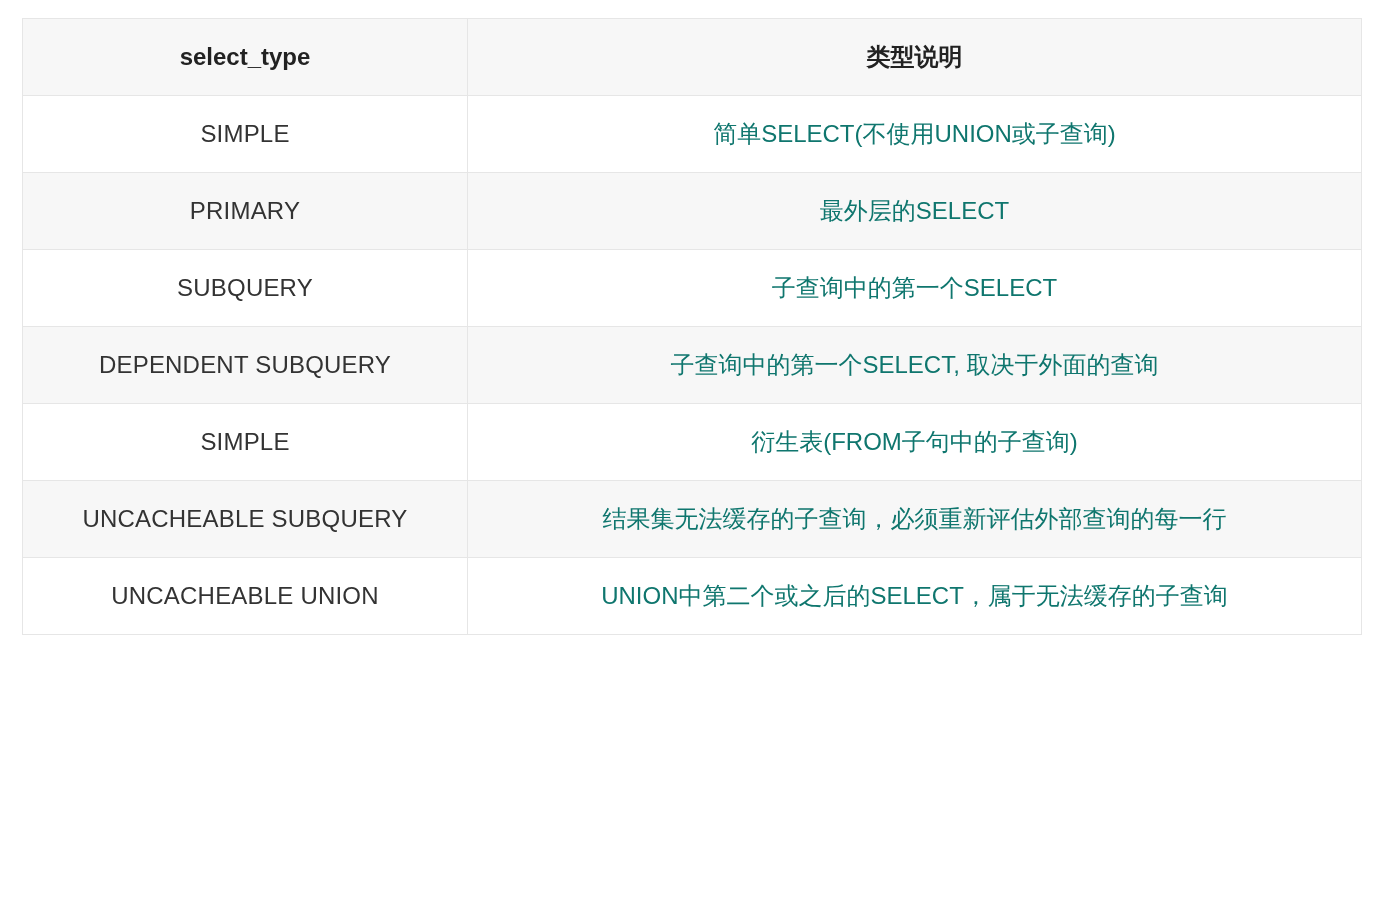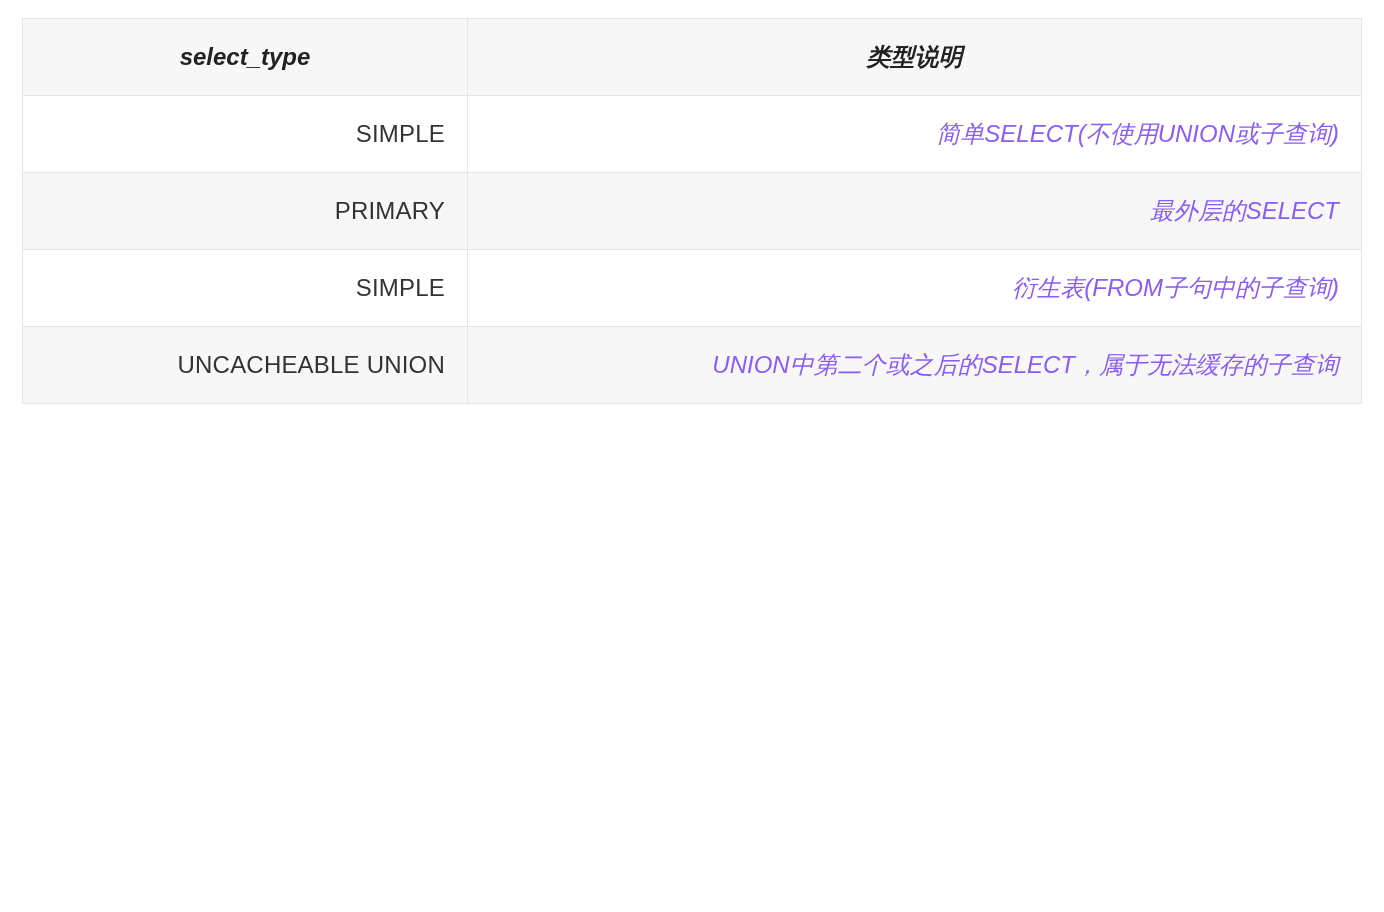--- a/index.html
+++ b/index.html
@@ -16,44 +16,42 @@
   }
   table {
     border-collapse: collapse;
     width: 100%;
     font-size: 24px;
     line-height: 1.5;
   }
   th, td {
     border: 1px solid #e6e6e6;
     padding: 20px 22px 20px 22px;
-    text-align: right;
+    text-align: center;
     vertical-align: middle;
   }
   th {
     background: #f7f7f7;
     font-weight: 700;
     text-align: center;
     color: #222;
-    font-style: italic;
   }
   tbody tr:nth-child(even) td {
     background: #f7f7f7;
   }
   tbody tr:nth-child(odd) td {
     background: #ffffff;
   }
   td.col-type {
     width: 400px;
     color: #333;
     letter-spacing: 0.2px;
   }
   td.col-desc {
-    color: #8b5cf6;
-    font-style: italic;
+    color: #0f766e;
   }
 </style>
 </head>
 <body>
 
 <div class="wrap">
   <table>
     <thead>
       <tr>
         <th>select_type</th>
@@ -63,22 +61,34 @@
     <tbody>
       <tr>
         <td class="col-type">SIMPLE</td>
         <td class="col-desc">简单SELECT(不使用UNION或子查询)</td>
       </tr>
       <tr>
         <td class="col-type">PRIMARY</td>
         <td class="col-desc">最外层的SELECT</td>
       </tr>
       <tr>
+        <td class="col-type">SUBQUERY</td>
+        <td class="col-desc">子查询中的第一个SELECT</td>
+      </tr>
+      <tr>
+        <td class="col-type">DEPENDENT SUBQUERY</td>
+        <td class="col-desc">子查询中的第一个SELECT, 取决于外面的查询</td>
+      </tr>
+      <tr>
         <td class="col-type">SIMPLE</td>
         <td class="col-desc">衍生表(FROM子句中的子查询)</td>
+      </tr>
+      <tr>
+        <td class="col-type">UNCACHEABLE SUBQUERY</td>
+        <td class="col-desc">结果集无法缓存的子查询，必须重新评估外部查询的每一行</td>
       </tr>
       <tr>
         <td class="col-type">UNCACHEABLE UNION</td>
         <td class="col-desc">UNION中第二个或之后的SELECT，属于无法缓存的子查询</td>
       </tr>
     </tbody>
   </table>
 </div>
 
 </body></html>

